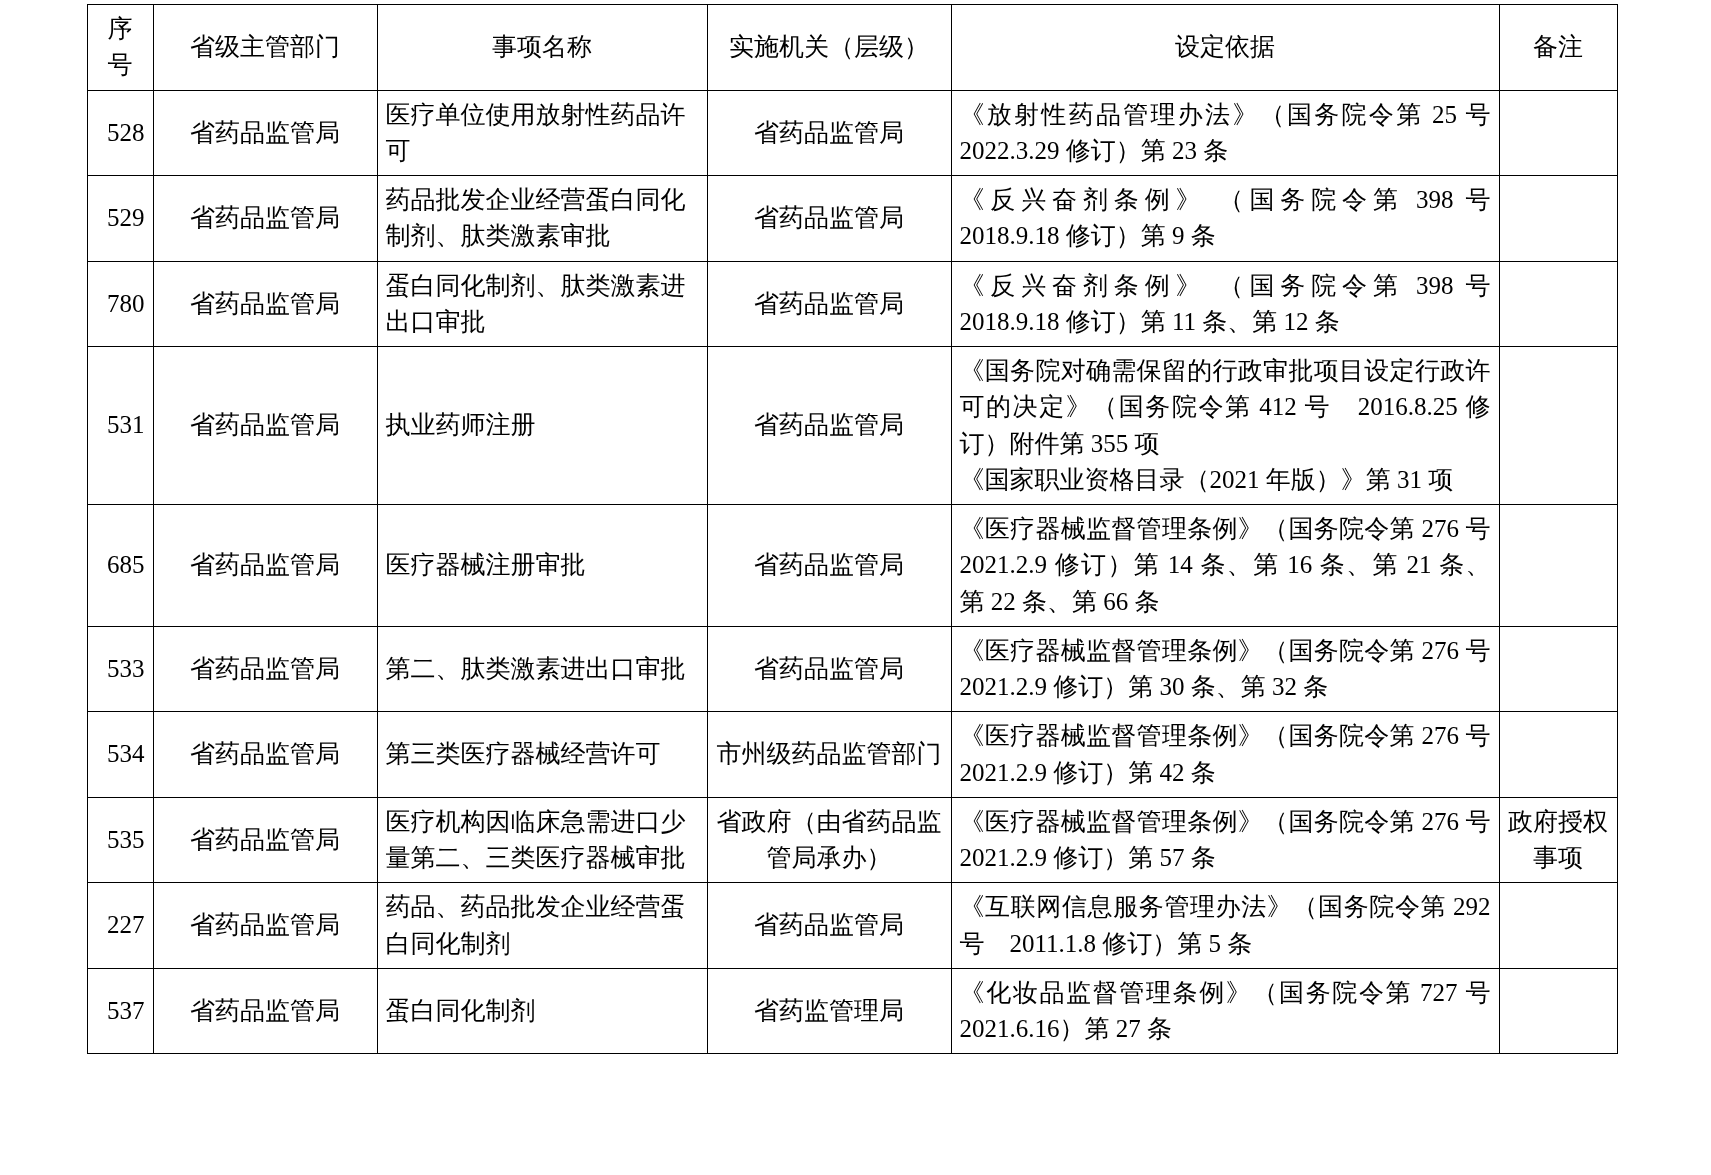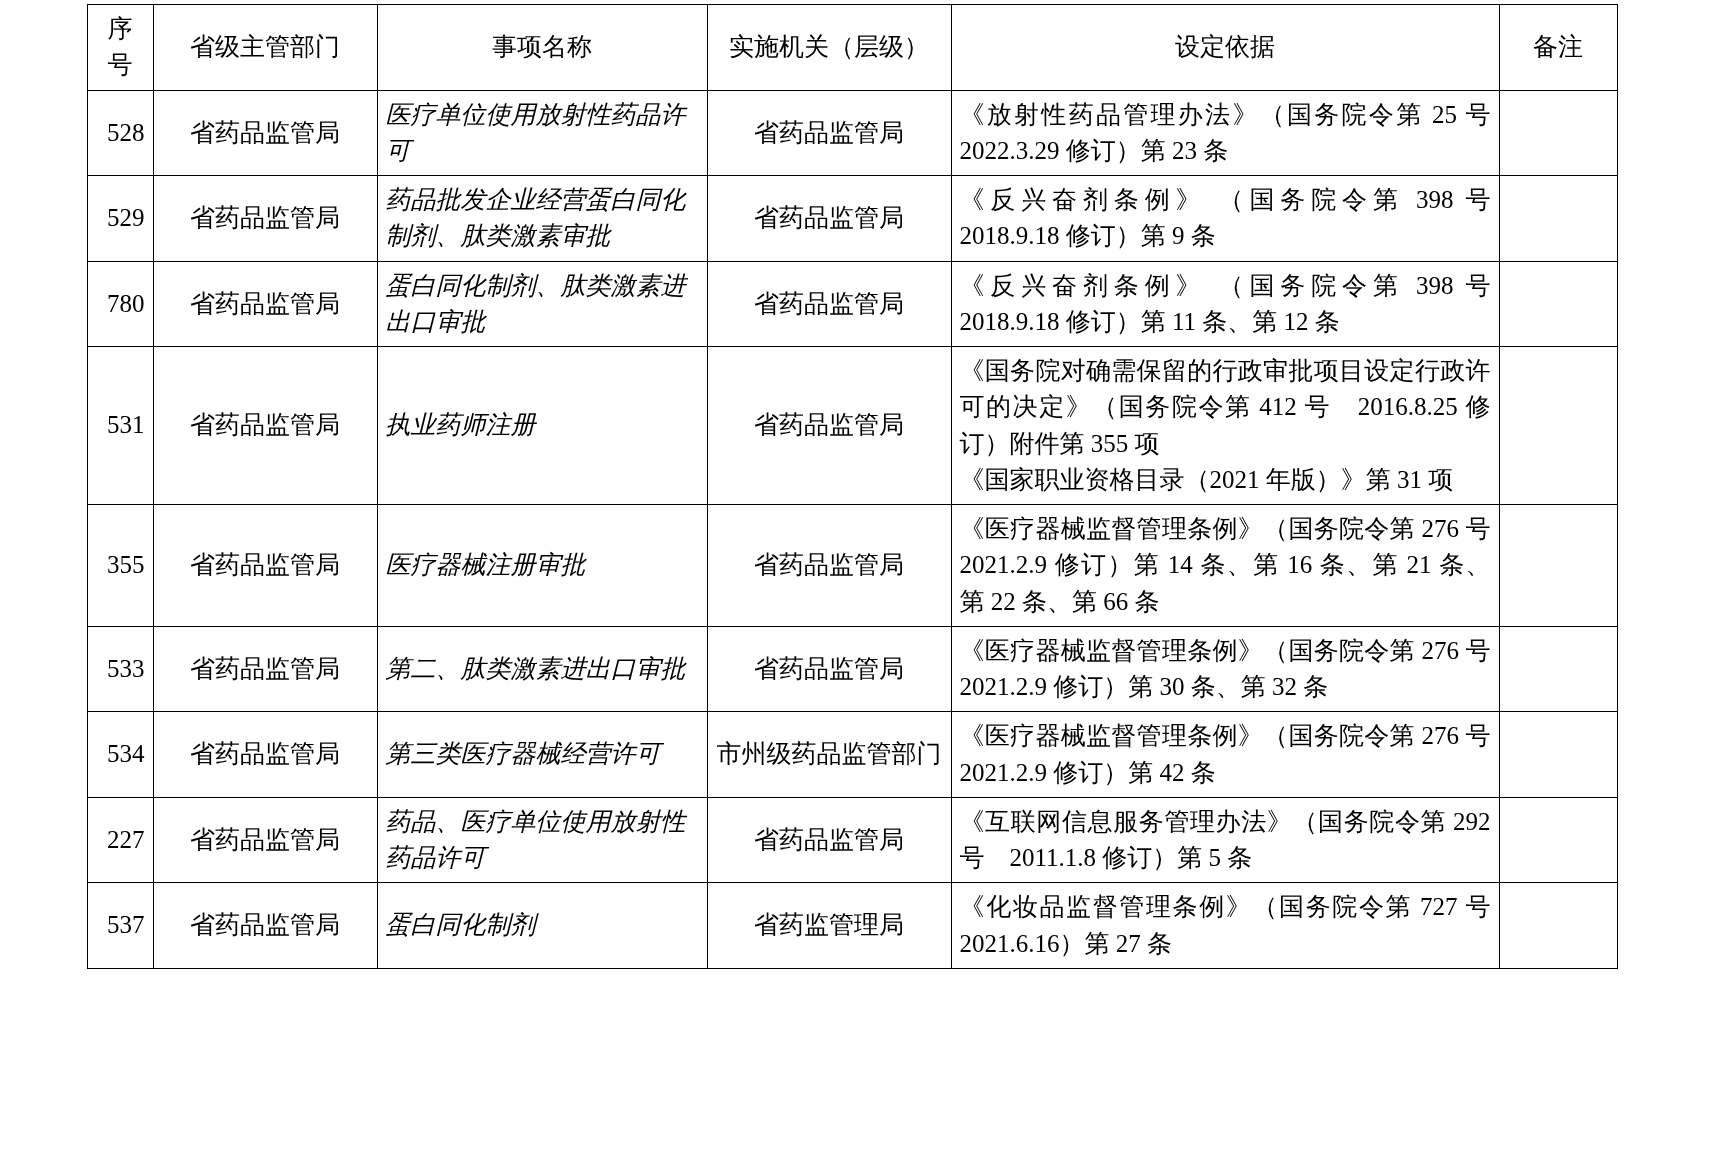--- a/index.html
+++ b/index.html
@@ -50,21 +50,20 @@
   td.seq {
     text-align: right;
     font-size: 25px;
   }
   td.dept {
     text-align: center;
   }
   td.item {
     text-align: left;
     text-align-last: left;
-    font-style: italic;
   }
   td.org {
     text-align: center;
   }
   td.basis {
     text-align: justify;
     text-align-last: left;
     text-justify: inter-ideograph;
     font-family: Liberation Serif, serif;
   }
@@ -134,21 +133,21 @@
         <td class="dept">省药品监管局</td>
         <td class="item">执业药师注册</td>
         <td class="org">省药品监管局</td>
         <td class="basis">
           <span class="basis-line">《国务院对确需保留的行政审批项目设定行政许可的决定》（国务院令第 412 号　2016.8.25 修订）附件第 355 项</span>
           <span class="basis-line">《国家职业资格目录（2021 年版）》第 31 项</span>
         </td>
         <td class="remark"></td>
       </tr>
       <tr>
-        <td class="seq">355</td>
+        <td class="seq">685</td>
         <td class="dept">省药品监管局</td>
         <td class="item">医疗器械注册审批</td>
         <td class="org">省药品监管局</td>
         <td class="basis">
           <span class="basis-line">《医疗器械监督管理条例》（国务院令第 276 号 2021.2.9 修订）第 14 条、第 16 条、第 21 条、第 22 条、第 66 条</span>
         </td>
         <td class="remark"></td>
       </tr>
       <tr>
         <td class="seq">533</td>
@@ -164,23 +163,33 @@
         <td class="seq">534</td>
         <td class="dept">省药品监管局</td>
         <td class="item">第三类医疗器械经营许可</td>
         <td class="org">市州级药品监管部门</td>
         <td class="basis">
           <span class="basis-line">《医疗器械监督管理条例》（国务院令第 276 号 2021.2.9 修订）第 42 条</span>
         </td>
         <td class="remark"></td>
       </tr>
       <tr>
+        <td class="seq">535</td>
+        <td class="dept">省药品监管局</td>
+        <td class="item">医疗机构因临床急需进口少量第二、三类医疗器械审批</td>
+        <td class="org">省政府（由省药品监管局承办）</td>
+        <td class="basis">
+          <span class="basis-line">《医疗器械监督管理条例》（国务院令第 276 号 2021.2.9 修订）第 57 条</span>
+        </td>
+        <td class="remark">政府授权事项</td>
+      </tr>
+      <tr>
         <td class="seq">227</td>
         <td class="dept">省药品监管局</td>
-        <td class="item">药品、医疗单位使用放射性药品许可</td>
+        <td class="item">药品、药品批发企业经营蛋白同化制剂</td>
         <td class="org">省药品监管局</td>
         <td class="basis">
           <span class="basis-line">《互联网信息服务管理办法》（国务院令第 292 号　2011.1.8 修订）第 5 条</span>
         </td>
         <td class="remark"></td>
       </tr>
       <tr>
         <td class="seq">537</td>
         <td class="dept">省药品监管局</td>
         <td class="item">蛋白同化制剂</td>

